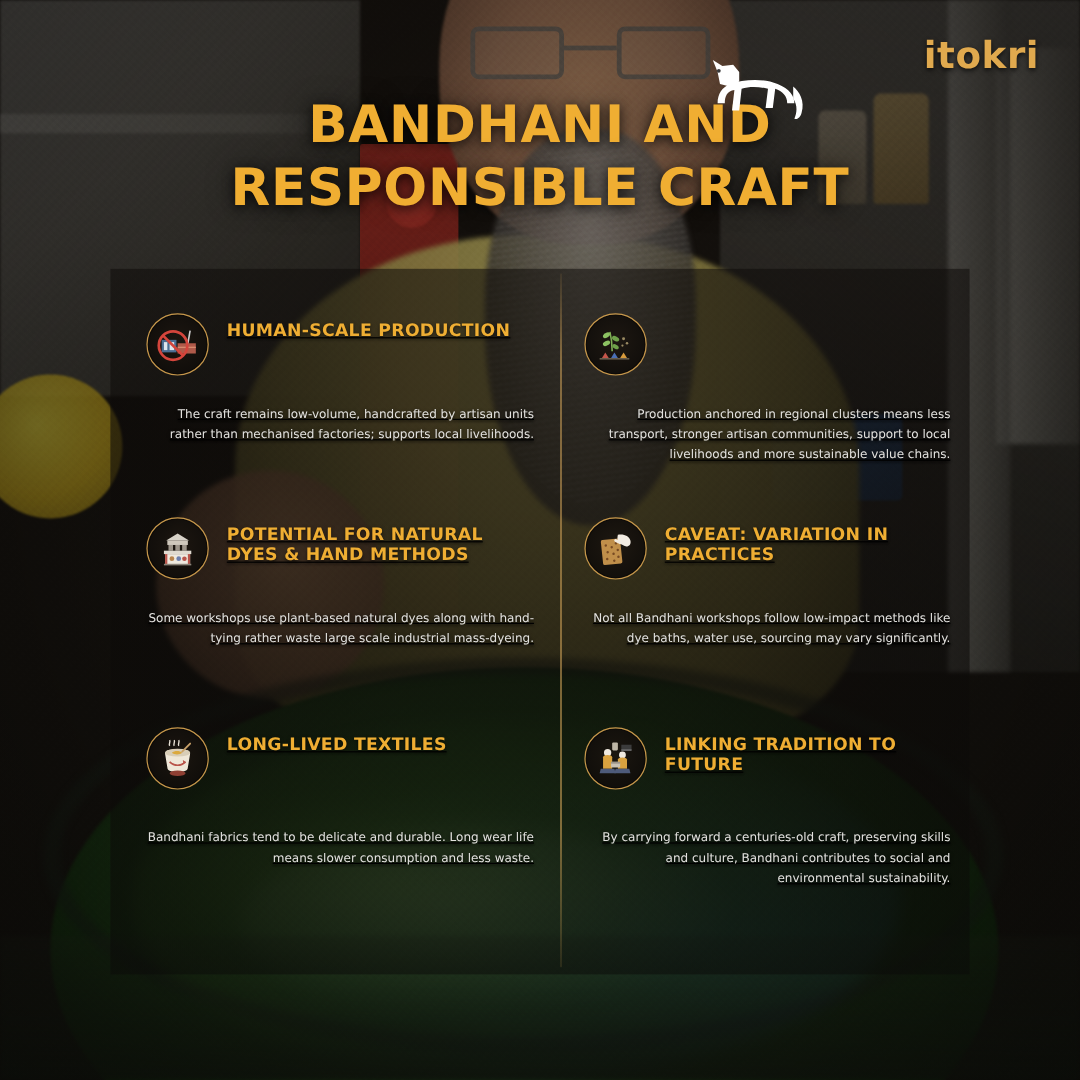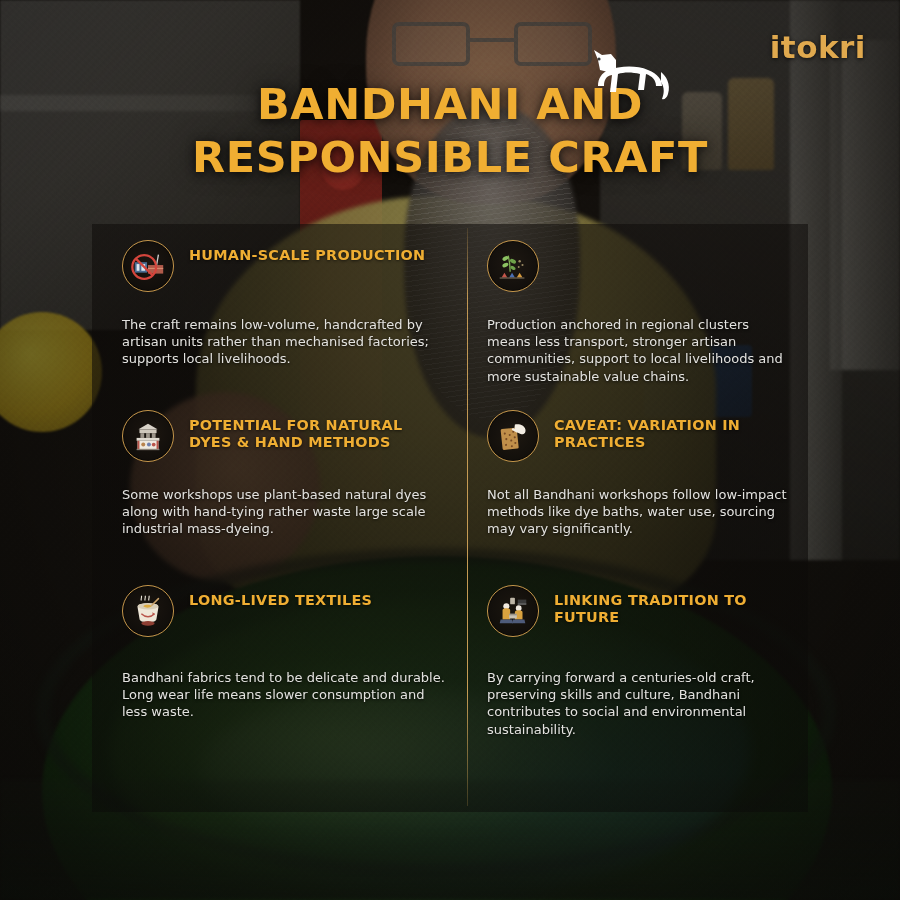--- a/index.html
+++ b/index.html
@@ -230,25 +230,26 @@
     background:linear-gradient(180deg, rgba(14,11,9,.56) 0%, rgba(12,10,8,.60) 55%, rgba(10,10,8,.52) 100%);
     z-index:5;
   }
   .divider {
     position:absolute; left:467px; top:228px; width:1px; height:578px;
     background:linear-gradient(180deg, rgba(208,160,80,.15) 0%, rgba(218,170,92,.85) 12%, rgba(218,170,92,.9) 80%, rgba(208,160,80,.2) 100%);
     z-index:6;
   }
 
   .grid {
-    position:absolute; left:92px; top:212px; width:716px; height:588px;
+    position:absolute; left:92px; top:233px; width:716px; height:588px;
     z-index:7;
     display:grid;
     grid-template-columns:375px 341px;
     grid-template-rows:170px 175px 243px;
+    text-decoration:underline;
   }
 
   .cell { position:relative; }
   .cell.left  { padding:28px 22px 0 30px; }
   .cell.right { padding:28px 16px 0 20px; }
 
   .cardhead { display:flex; align-items:flex-start; gap:15px; }
 
   .badge {
     flex:0 0 auto;
@@ -268,25 +269,26 @@
     color:#efae33;
     text-transform:uppercase;
     font-family:"DejaVu Sans", sans-serif;
     max-width:240px;
     text-shadow:0 1px 3px rgba(0,0,0,.6);
   }
   .cell.right .htitle { max-width:245px; }
 
   .body {
     margin-top:24px;
-    font-size:13px; line-height:17.2px;
+    font-size:10px; line-height:17.2px;
     color:#e3e2df;
     font-family:"DejaVu Sans", sans-serif;
     max-width:330px;
     text-shadow:0 1px 3px rgba(0,0,0,.8);
+    text-align:right;
   }
   .cell.right .body { max-width:336px; }
   .cell.r3 .body, .cell.l3 .body { margin-top:32px; }
 </style>
 </head>
 <body>
 
 <div id="stage">
 
   <div class="bg">

